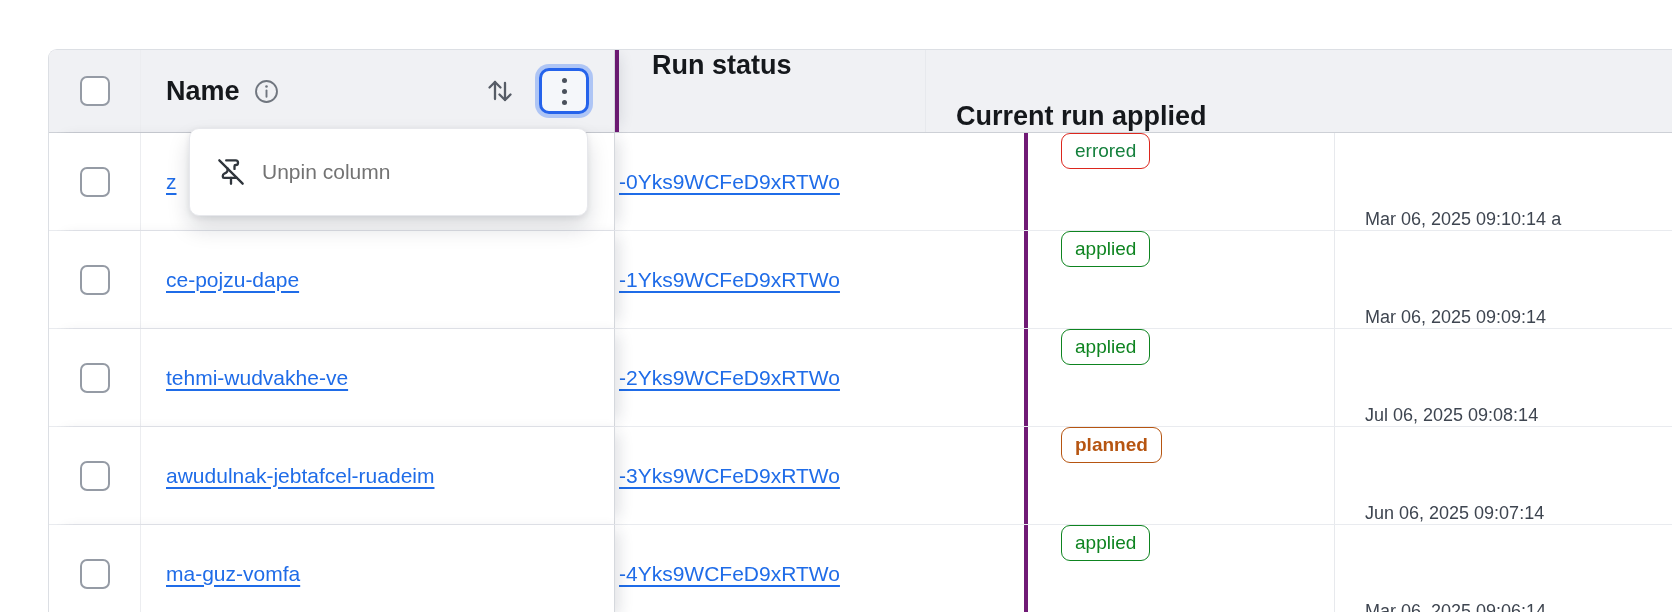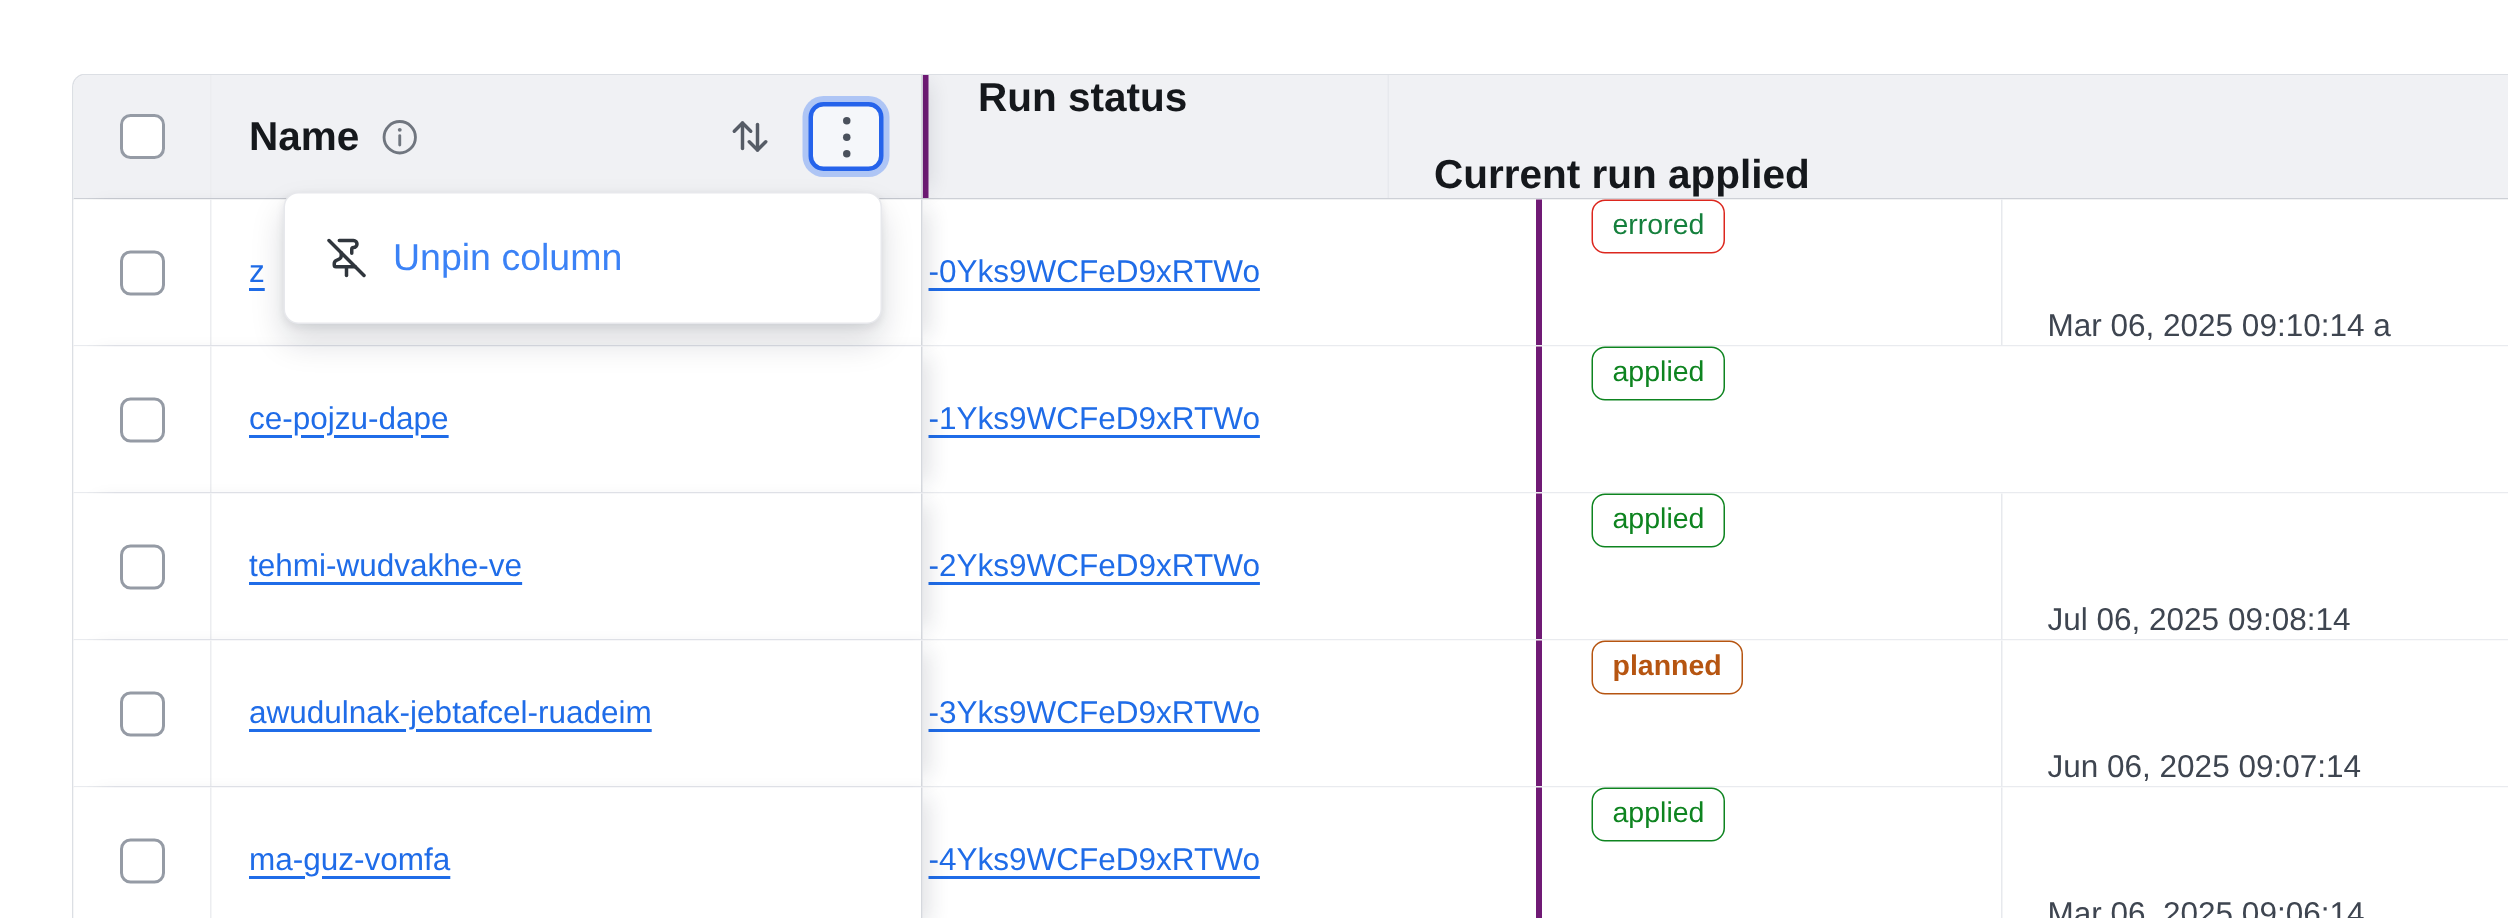--- a/index.html
+++ b/index.html
@@ -21,40 +21,40 @@
     box-shadow:10px 0 14px -6px rgba(25,35,55,.14);
   }
   .col-check{ width:92px; flex:none; display:flex; align-items:center; justify-content:center; border-right:1px solid #ecedf0; }
   .col-name { width:473px; flex:none; display:flex; align-items:center; padding-left:25px; padding-right:0; }
   .col-runid{ width:409px; flex:none; display:flex; align-items:center; padding-left:4px; overflow:hidden; }
   .col-status{ width:310px; flex:none; display:flex; align-items:flex-start; padding-left:33px; border-left:4px solid #701a75; }
   .col-applied{ flex:1; display:flex; align-items:flex-end; padding-left:30px; border-left:1px solid #e7e9ed; white-space:nowrap; overflow:hidden; }
   .htext{ font-size:27px; font-weight:700; color:#15181c; white-space:nowrap; }
   .cb{ width:30px; height:30px; border:2px solid #959ba5; border-radius:7px; background:#fff; cursor:pointer; }
   .lnk{ color:#1f6ce8; font-size:21px; text-decoration:underline; text-underline-offset:4px; text-decoration-thickness:1.5px; white-space:nowrap; cursor:pointer; }
-  .ts{ font-size:21px; color:#3e4550;margin-top:48px; }
+  .ts{ font-size:18px; color:#3e4550;margin-top:48px; }
   .badge{ display:inline-block; padding:5px 13px; border:1.5px solid #888; border-radius:9px; font-size:19px; line-height:1.25; color:#555; background:#fff; }
   .icon{ display:inline-flex; align-items:center; justify-content:center; }
   .info-icon{ margin-left:13px; cursor:pointer; }
   .sort-btn{ margin-left:auto; cursor:pointer; }
   .kebab-btn{
     margin:0 25px 0 23px; width:50px; height:46px; flex:none;
     border:3px solid #2563eb; border-radius:10px; background:#f5f7fa;
     box-shadow:0 0 0 4px rgba(121,160,246,.55);
     display:flex; flex-direction:column; align-items:center; justify-content:center; gap:6px;
     cursor:pointer;
   }
   .kebab-btn i{ width:5px; height:5px; border-radius:50%; background:#4a515c; }
   .menu{
     position:absolute; left:140px; top:78px; width:399px; height:88px; z-index:5;
     background:#fff; border:1px solid #e7e8ec; border-radius:10px;
     box-shadow:0 12px 22px rgba(15,23,42,.15), 0 2px 6px rgba(15,23,42,.08);
     display:flex; align-items:center; padding-left:27px; gap:17px;
   }
-  .menu-label{ font-size:25px; color:#3b82f6; white-space:nowrap; }
+  .menu-label{ font-size:21px; color:#737373; white-space:nowrap; }
   svg{ display:block; }
 </style>
 </head>
 <body>
 
 <div class="canvas">
   <div class="table">
 
     <div class="hrow">
       <div class="pinned">
@@ -121,20 +121,23 @@
         <div class="col-name">
             <span class="lnk">ce-pojzu-dape</span>
           </div>
       </div>
       <div class="col-runid">
           <span class="lnk">-1Yks9WCFeD9xRTWo</span>
         </div>
       <div class="col-status">
           <span class="badge" style="color: rgb(14, 132, 32); border-color: rgb(14, 132, 32);">applied</span>
         </div>
+      <div class="col-applied">
+          <span class="ts">Mar 06, 2025 09:09:14</span>
+        </div>
     </div>
 
     <div class="row">
       <div class="pinned">
         <div class="col-check">
             <div class="cb"></div>
           </div>
         <div class="col-name">
             <span class="lnk">tehmi-wudvakhe-ve</span>
           </div>

